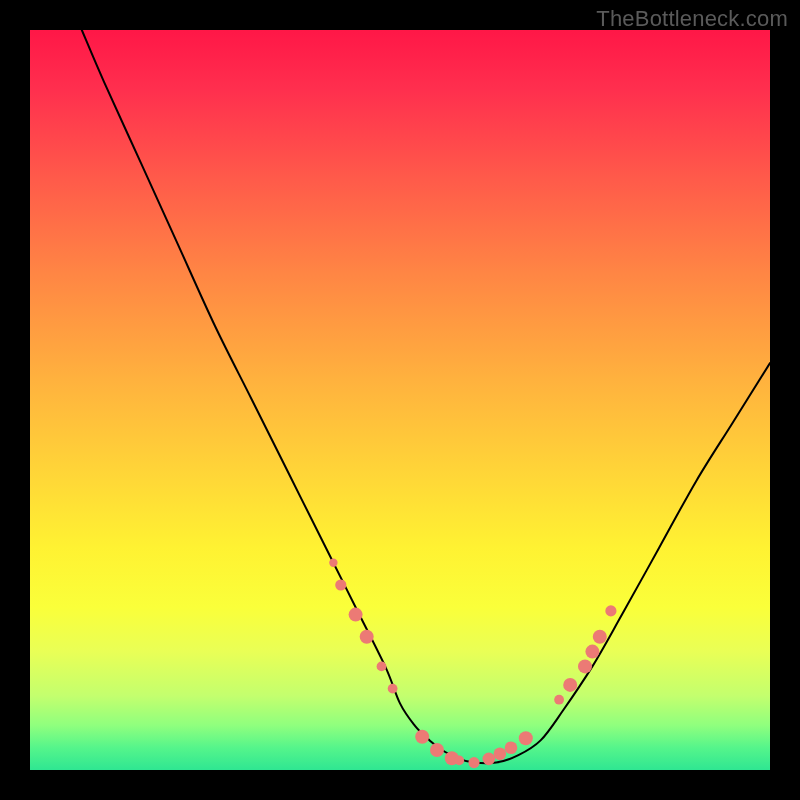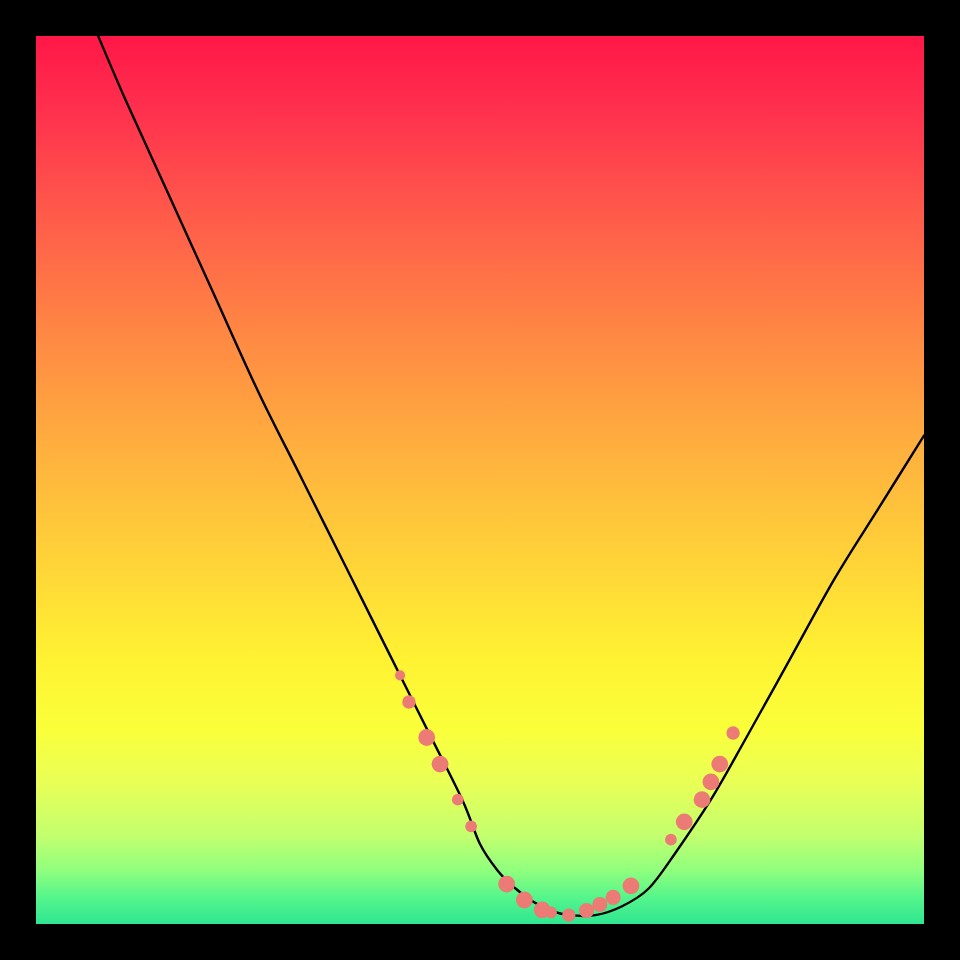--- a/index.html
+++ b/index.html
@@ -52,20 +52,21 @@
     position: absolute;
     inset: 0;
     width: 740px;
     height: 740px;
   }
 </style>
 </head>
 <body>
 
 <div class="frame">
+  <div class="watermark">TheBottleneck.com</div>
   <div class="plot-area">
     <div class="bg-gradient"></div>
     <svg class="curve" viewBox="0 0 740 740" preserveAspectRatio="none">
       <path id="curve-path" fill="none" stroke="#000000" stroke-width="2" stroke-linecap="round" stroke-linejoin="round" d="M51.8,0.0 C55.5,8.6 64.1,29.6 74.0,51.8 C83.9,74.0 98.7,106.1 111.0,133.2 C123.3,160.3 135.7,187.5 148.0,214.6 C160.3,241.7 172.7,270.1 185.0,296.0 C197.3,321.9 209.7,345.3 222.0,370.0 C234.3,394.7 246.7,419.3 259.0,444.0 C271.3,468.7 284.9,495.8 296.0,518.0 C307.1,540.2 315.7,557.5 325.6,577.2 C335.5,596.9 347.8,620.4 355.2,636.4 C362.6,652.4 365.1,663.5 370.0,673.4 C374.9,683.3 379.9,689.4 384.8,695.6 C389.7,701.8 394.7,706.1 399.6,710.4 C404.5,714.7 409.5,718.4 414.4,721.5 C419.3,724.6 424.3,727.0 429.2,728.9 C434.1,730.8 437.8,732.0 444.0,732.6 C450.2,733.2 458.8,733.8 466.2,732.6 C473.6,731.4 481.0,728.9 488.4,725.2 C495.8,721.5 503.2,717.8 510.6,710.4 C518.0,703.0 524.2,693.1 532.8,680.8 C541.4,668.5 552.5,652.4 562.4,636.4 C572.3,620.4 580.9,604.3 592.0,584.6 C603.1,564.9 616.7,540.2 629.0,518.0 C641.3,495.8 653.7,472.4 666.0,451.4 C678.3,430.4 690.7,411.9 703.0,392.2 C715.3,372.5 733.8,342.9 740.0,333.0"></path>
       <g id="markers">
           <circle cx="303.4" cy="532.8" r="4.2" fill="#ec7a75"></circle>
           <circle cx="310.8" cy="555.0" r="5.6" fill="#ec7a75"></circle>
           <circle cx="325.6" cy="584.6" r="7.0" fill="#ec7a75"></circle>
           <circle cx="336.7" cy="606.8" r="7.0" fill="#ec7a75"></circle>
           <circle cx="351.5" cy="636.4" r="4.9" fill="#ec7a75"></circle>

